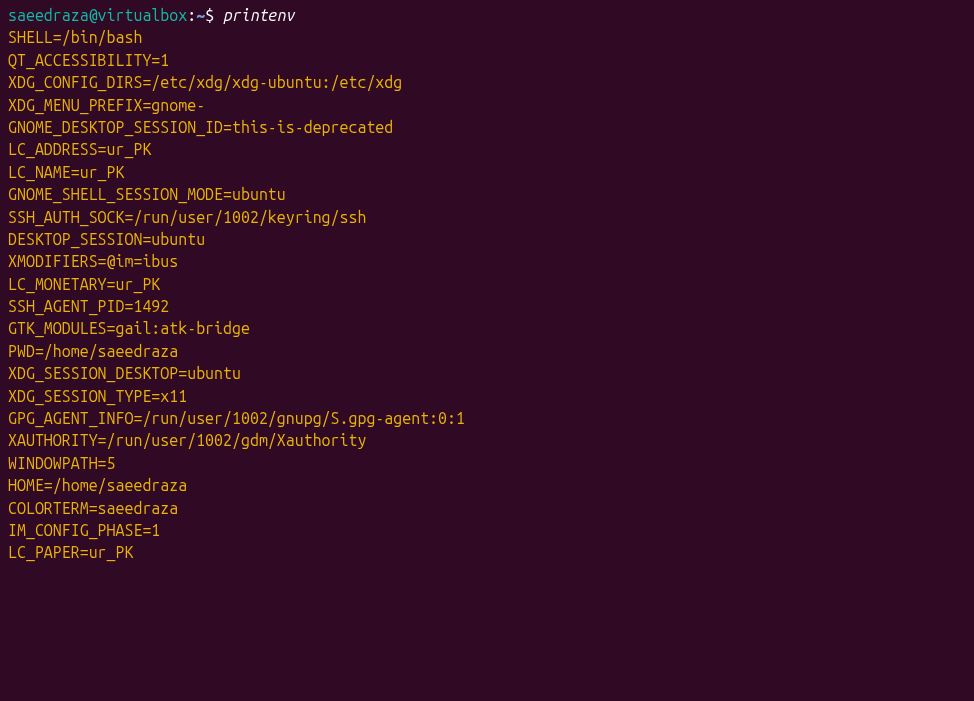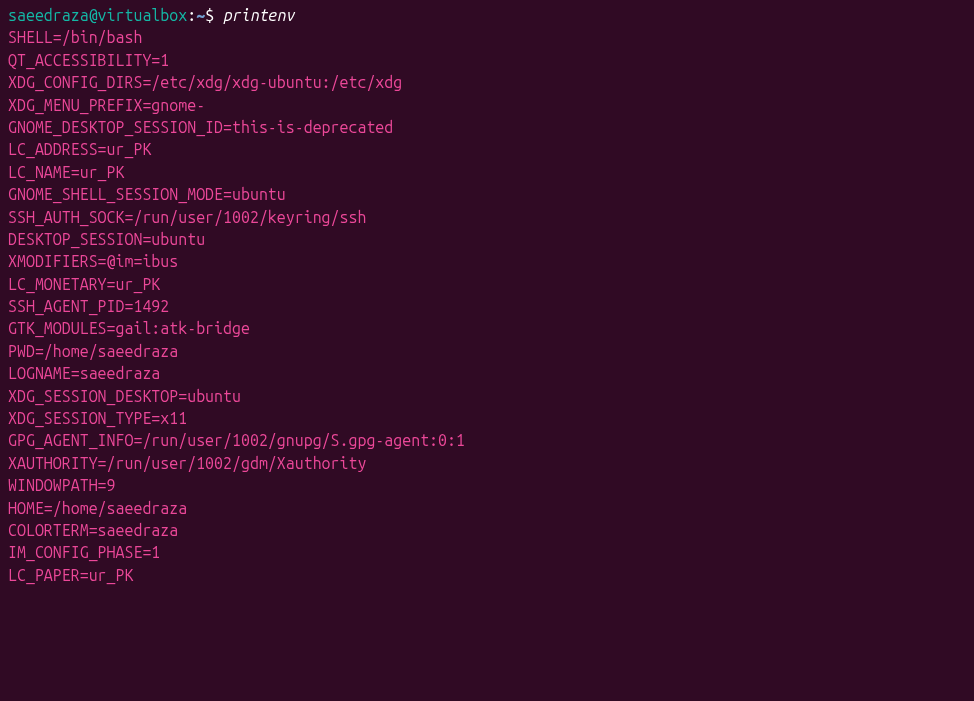--- a/index.html
+++ b/index.html
@@ -34,21 +34,21 @@
       font-weight: bold;
     }
     .dollar {
       color: #ffffff;
     }
     .command {
       color: #ffffff;
       font-style: italic;
     }
     .output-line {
-      color: #ec4899;
+      color: #eab308;
       white-space: pre-wrap;
       word-break: break-all;
     }
   </style>
 </head>
 <body>
 
 <div class="terminal">
   <div class="prompt-line"><span class="user-host">saeedraza@virtualbox</span><span class="colon">:</span><span class="path">~</span><span class="dollar">$ </span><span class="command">printenv</span></div>
   <div id="output-container">
@@ -60,24 +60,23 @@
       <div class="output-line">LC_ADDRESS=ur_PK</div>
       <div class="output-line">LC_NAME=ur_PK</div>
       <div class="output-line">GNOME_SHELL_SESSION_MODE=ubuntu</div>
       <div class="output-line">SSH_AUTH_SOCK=/run/user/1002/keyring/ssh</div>
       <div class="output-line">DESKTOP_SESSION=ubuntu</div>
       <div class="output-line">XMODIFIERS=@im=ibus</div>
       <div class="output-line">LC_MONETARY=ur_PK</div>
       <div class="output-line">SSH_AGENT_PID=1492</div>
       <div class="output-line">GTK_MODULES=gail:atk-bridge</div>
       <div class="output-line">PWD=/home/saeedraza</div>
-      <div class="output-line">LOGNAME=saeedraza</div>
       <div class="output-line">XDG_SESSION_DESKTOP=ubuntu</div>
       <div class="output-line">XDG_SESSION_TYPE=x11</div>
       <div class="output-line">GPG_AGENT_INFO=/run/user/1002/gnupg/S.gpg-agent:0:1</div>
       <div class="output-line">XAUTHORITY=/run/user/1002/gdm/Xauthority</div>
-      <div class="output-line">WINDOWPATH=9</div>
+      <div class="output-line">WINDOWPATH=5</div>
       <div class="output-line">HOME=/home/saeedraza</div>
       <div class="output-line">COLORTERM=saeedraza</div>
       <div class="output-line">IM_CONFIG_PHASE=1</div>
       <div class="output-line">LC_PAPER=ur_PK</div>
     </div>
 </div>
 
 </body></html>

